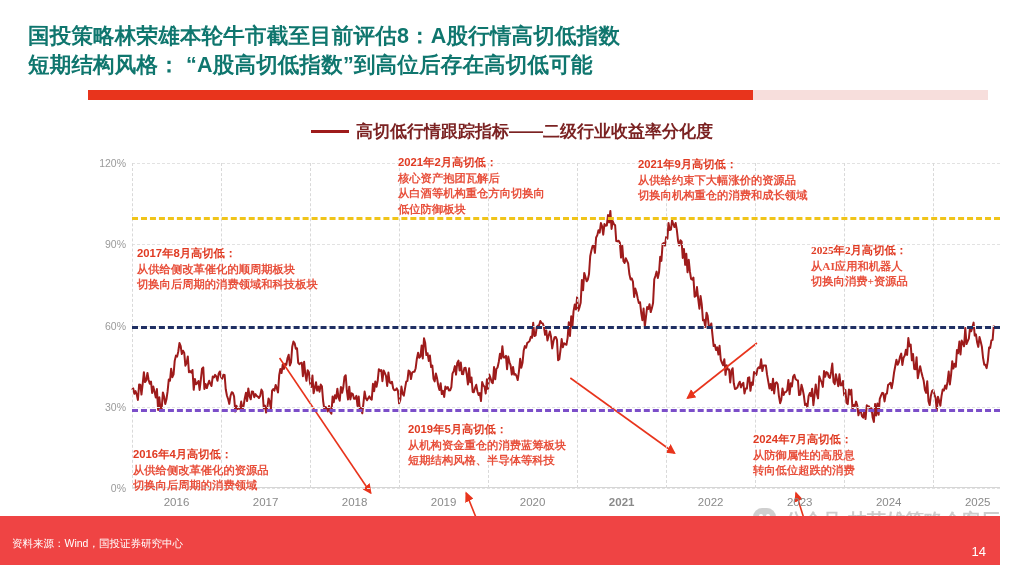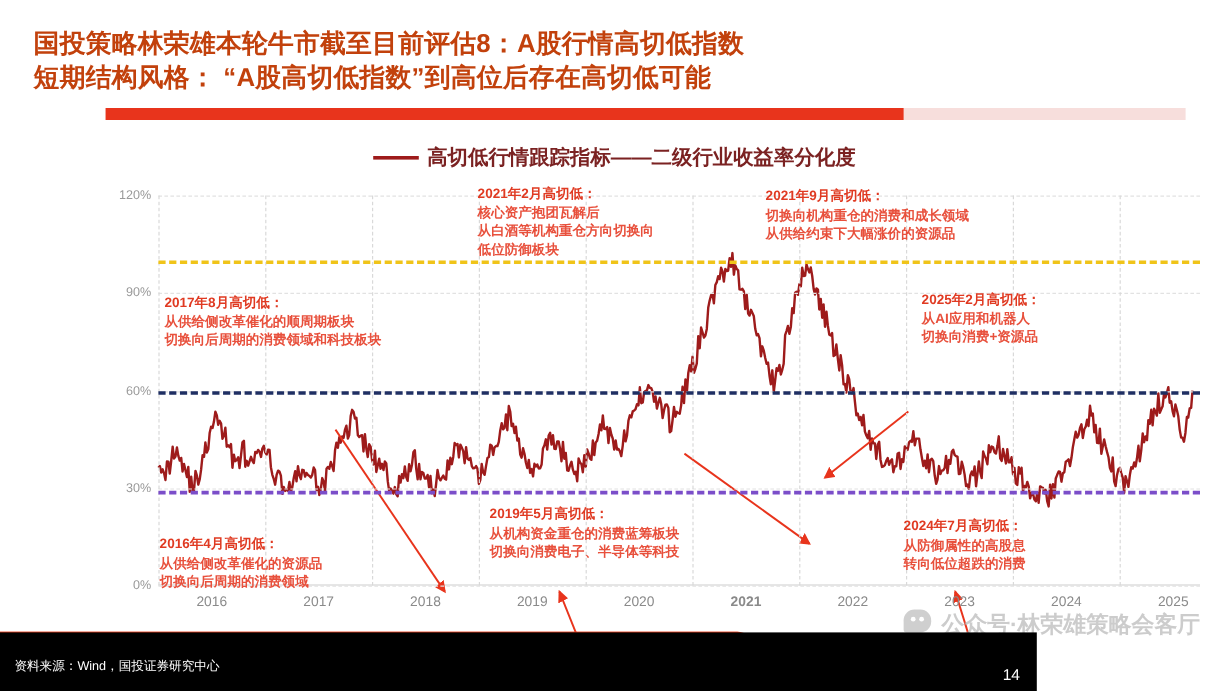--- a/index.html
+++ b/index.html
@@ -6,21 +6,21 @@
   body{
     width:1024px;height:576px;overflow:hidden;position:relative;
     background:#ffffff;
     font-family:"Liberation Sans","DejaVu Sans",sans-serif;
   }
   #slide{position:absolute;inset:0;background:#fff;}
 
   
   .title-wrap{position:absolute;left:28px;top:22px;width:900px;}
   .title-line{
-    font-size:21.5px;font-weight:bold;color:#c2410c;letter-spacing:.2px;
+    font-size:21.5px;font-weight:bold;color:#0f766e;letter-spacing:.2px;
     line-height:29px;white-space:nowrap;
   }
   .title-rule-bg{
     position:absolute;left:88px;top:90px;width:900px;height:10px;
     background:#f7dedc;
   }
   .title-rule{
     position:absolute;left:88px;top:90px;width:665px;height:10px;
     background:#e8341c;
   }
@@ -61,22 +61,22 @@
 
   
   .anno{
     position:absolute;color:#e8503c;font-weight:bold;
     font-size:11.3px;line-height:15.5px;white-space:nowrap;
   }
   .anno .hd{color:#e03a22;}
 
   
   .footer-band{
-    position:absolute;left:0;bottom:0;width:864px;height:49px;
-    background:#000000;
+    position:absolute;left:0;bottom:11px;width:1000px;height:49px;
+    background:#ef4444;
   }
   .footer-notch{
     position:absolute;left:0;bottom:34px;width:1024px;height:16px;
     background:#e8401f;
     clip-path:polygon(0 0,60% 0,66% 100%,0 100%);
   }
   .footer-src{
     position:absolute;left:12px;bottom:14px;
     font-size:10.5px;color:#ffffff;white-space:nowrap;
   }
@@ -176,41 +176,41 @@
 
   <div class="anno" style="left:398px;top:155px;">
     <div class="hd">2021年2月高切低：</div>
     <div>核心资产抱团瓦解后</div>
     <div>从白酒等机构重仓方向切换向</div>
     <div>低位防御板块</div>
   </div>
 
   <div class="anno" style="left:638px;top:157px;">
     <div class="hd">2021年9月高切低：</div>
+    <div>从供给约束下大幅涨价的资源品</div>
     <div>切换向机构重仓的消费和成长领域</div>
-    <div>从供给约束下大幅涨价的资源品</div>
-  </div>
-
-
-  <div class="anno" style="left:768px;top:243px;">
+  </div>
+
+
+  <div class="anno" style="left:811px;top:243px;font-family:Liberation Serif, serif;">
     <div class="hd">2025年2月高切低：</div>
     <div>从AI应用和机器人</div>
     <div>切换向消费+资源品</div>
   </div>
 
   <div class="anno" style="left:133px;top:432px;margin-top:15px;">
     <div class="hd">2016年4月高切低：</div>
     <div>从供给侧改革催化的资源品</div>
     <div>切换向后周期的消费领域</div>
   </div>
 
   <div class="anno" style="left:408px;top:422px;">
     <div class="hd">2019年5月高切低：</div>
     <div>从机构资金重仓的消费蓝筹板块</div>
-    <div>切换向消费电子、半导体等科技</div>
+    <div>短期结构风格、半导体等科技</div>
   </div>
 
   <div class="anno" style="left:753px;top:432px;">
     <div class="hd">2024年7月高切低：</div>
     <div>从防御属性的高股息</div>
     <div>转向低位超跌的消费</div>
   </div>
 
   <div class="watermark">
     <span class="wm-icon"></span>

